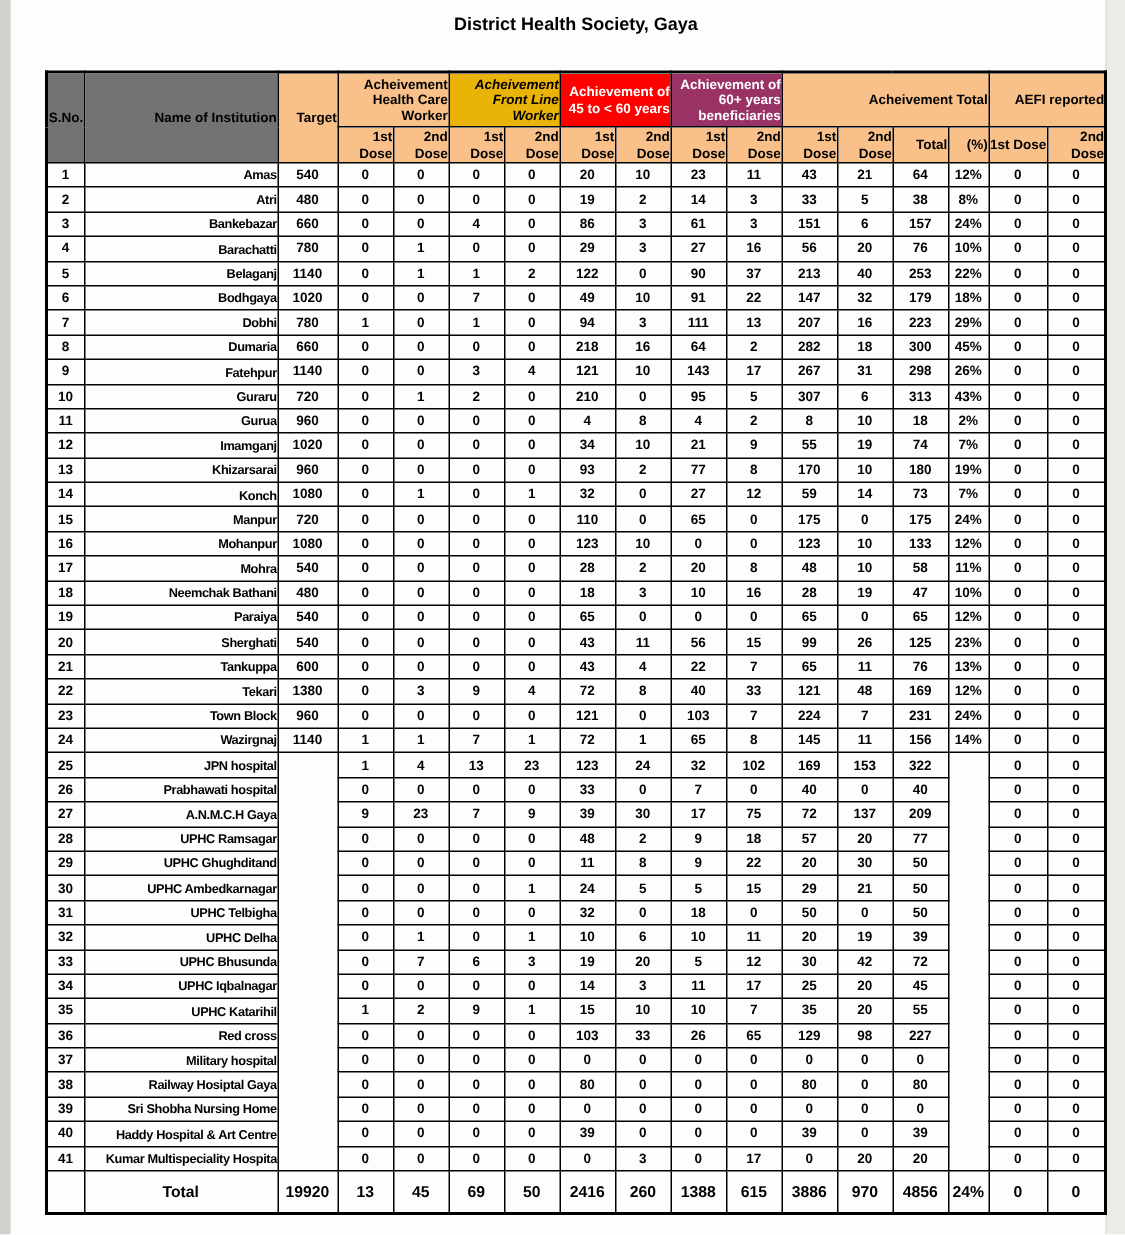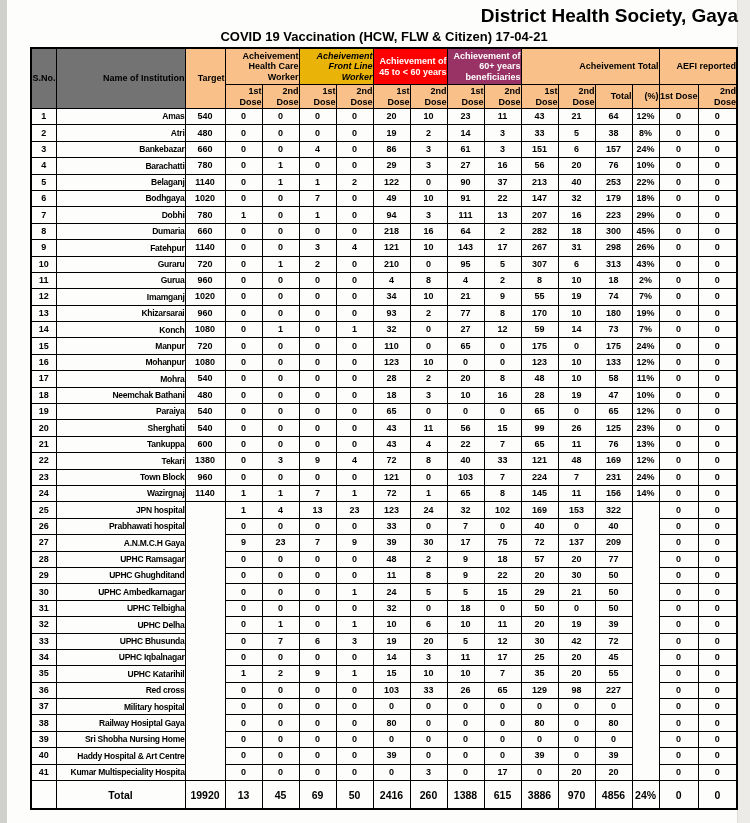--- a/index.html
+++ b/index.html
@@ -1,20 +1,20 @@
 <!DOCTYPE html>
 <html><head>
 <meta charset="utf-8">
 <style>
   html,body{margin:0;padding:0;width:750px;height:823px;overflow:hidden;background:#fdfdfc;}
   body{font-family:"Liberation Sans",sans-serif;color:#000;position:relative;}
   .edge-left{position:absolute;left:0;top:0;width:7px;height:823px;background:#d0d0cd;}
   .edge-right{position:absolute;right:0;top:0;width:12px;height:823px;background:#ecebe7;border-left:1px solid #dddcd8;}
   .titles{position:absolute;left:30px;top:6px;width:708px;text-align:center;font-weight:bold;}
-  .titles .t1{font-size:19px;line-height:20px;text-align:right;}
+  .titles .t1{font-size:12px;line-height:20px;}
   .titles .t2{font-size:13px;line-height:21px;}
   table{position:absolute;left:30px;top:47px;border-collapse:collapse;table-layout:fixed;width:707px;border:2px solid #000;}
   th,td{border:1px solid #000;font-weight:bold;overflow:hidden;}
   thead th{background:#f9c189;font-size:9px;line-height:1.12;padding:1px 0;text-align:right;vertical-align:middle;}
   thead tr.grp th{height:33px;}
   thead tr.sub th{height:21px;}
   th.white{background:#737373;}
   th.yellow{background:#eab308;font-style:italic;}
   th.red{background:#ff0000;color:#ffffff;}
   th.plum{background:#993366;color:#ffffff;}
@@ -23,21 +23,20 @@
   tfoot td{height:25px;font-size:10.5px;text-align:center;vertical-align:middle;}
 </style>
 </head>
 <body>
 
 <div class="edge-left"></div>
 <div class="edge-right"></div>
 
 <div class="titles">
   <div class="t1">District Health Society, Gaya</div>
-  <div class="t2">COVID 19 Vaccination (HCW, FLW &amp; Citizen) 17-04-21</div>
 </div>
 
 <table>
   <colgroup>
     <col style="width:25px">
       <col style="width:129px">
       <col style="width:40px">
     <col style="width:37px">
       <col style="width:37px">
       <col style="width:37px">

